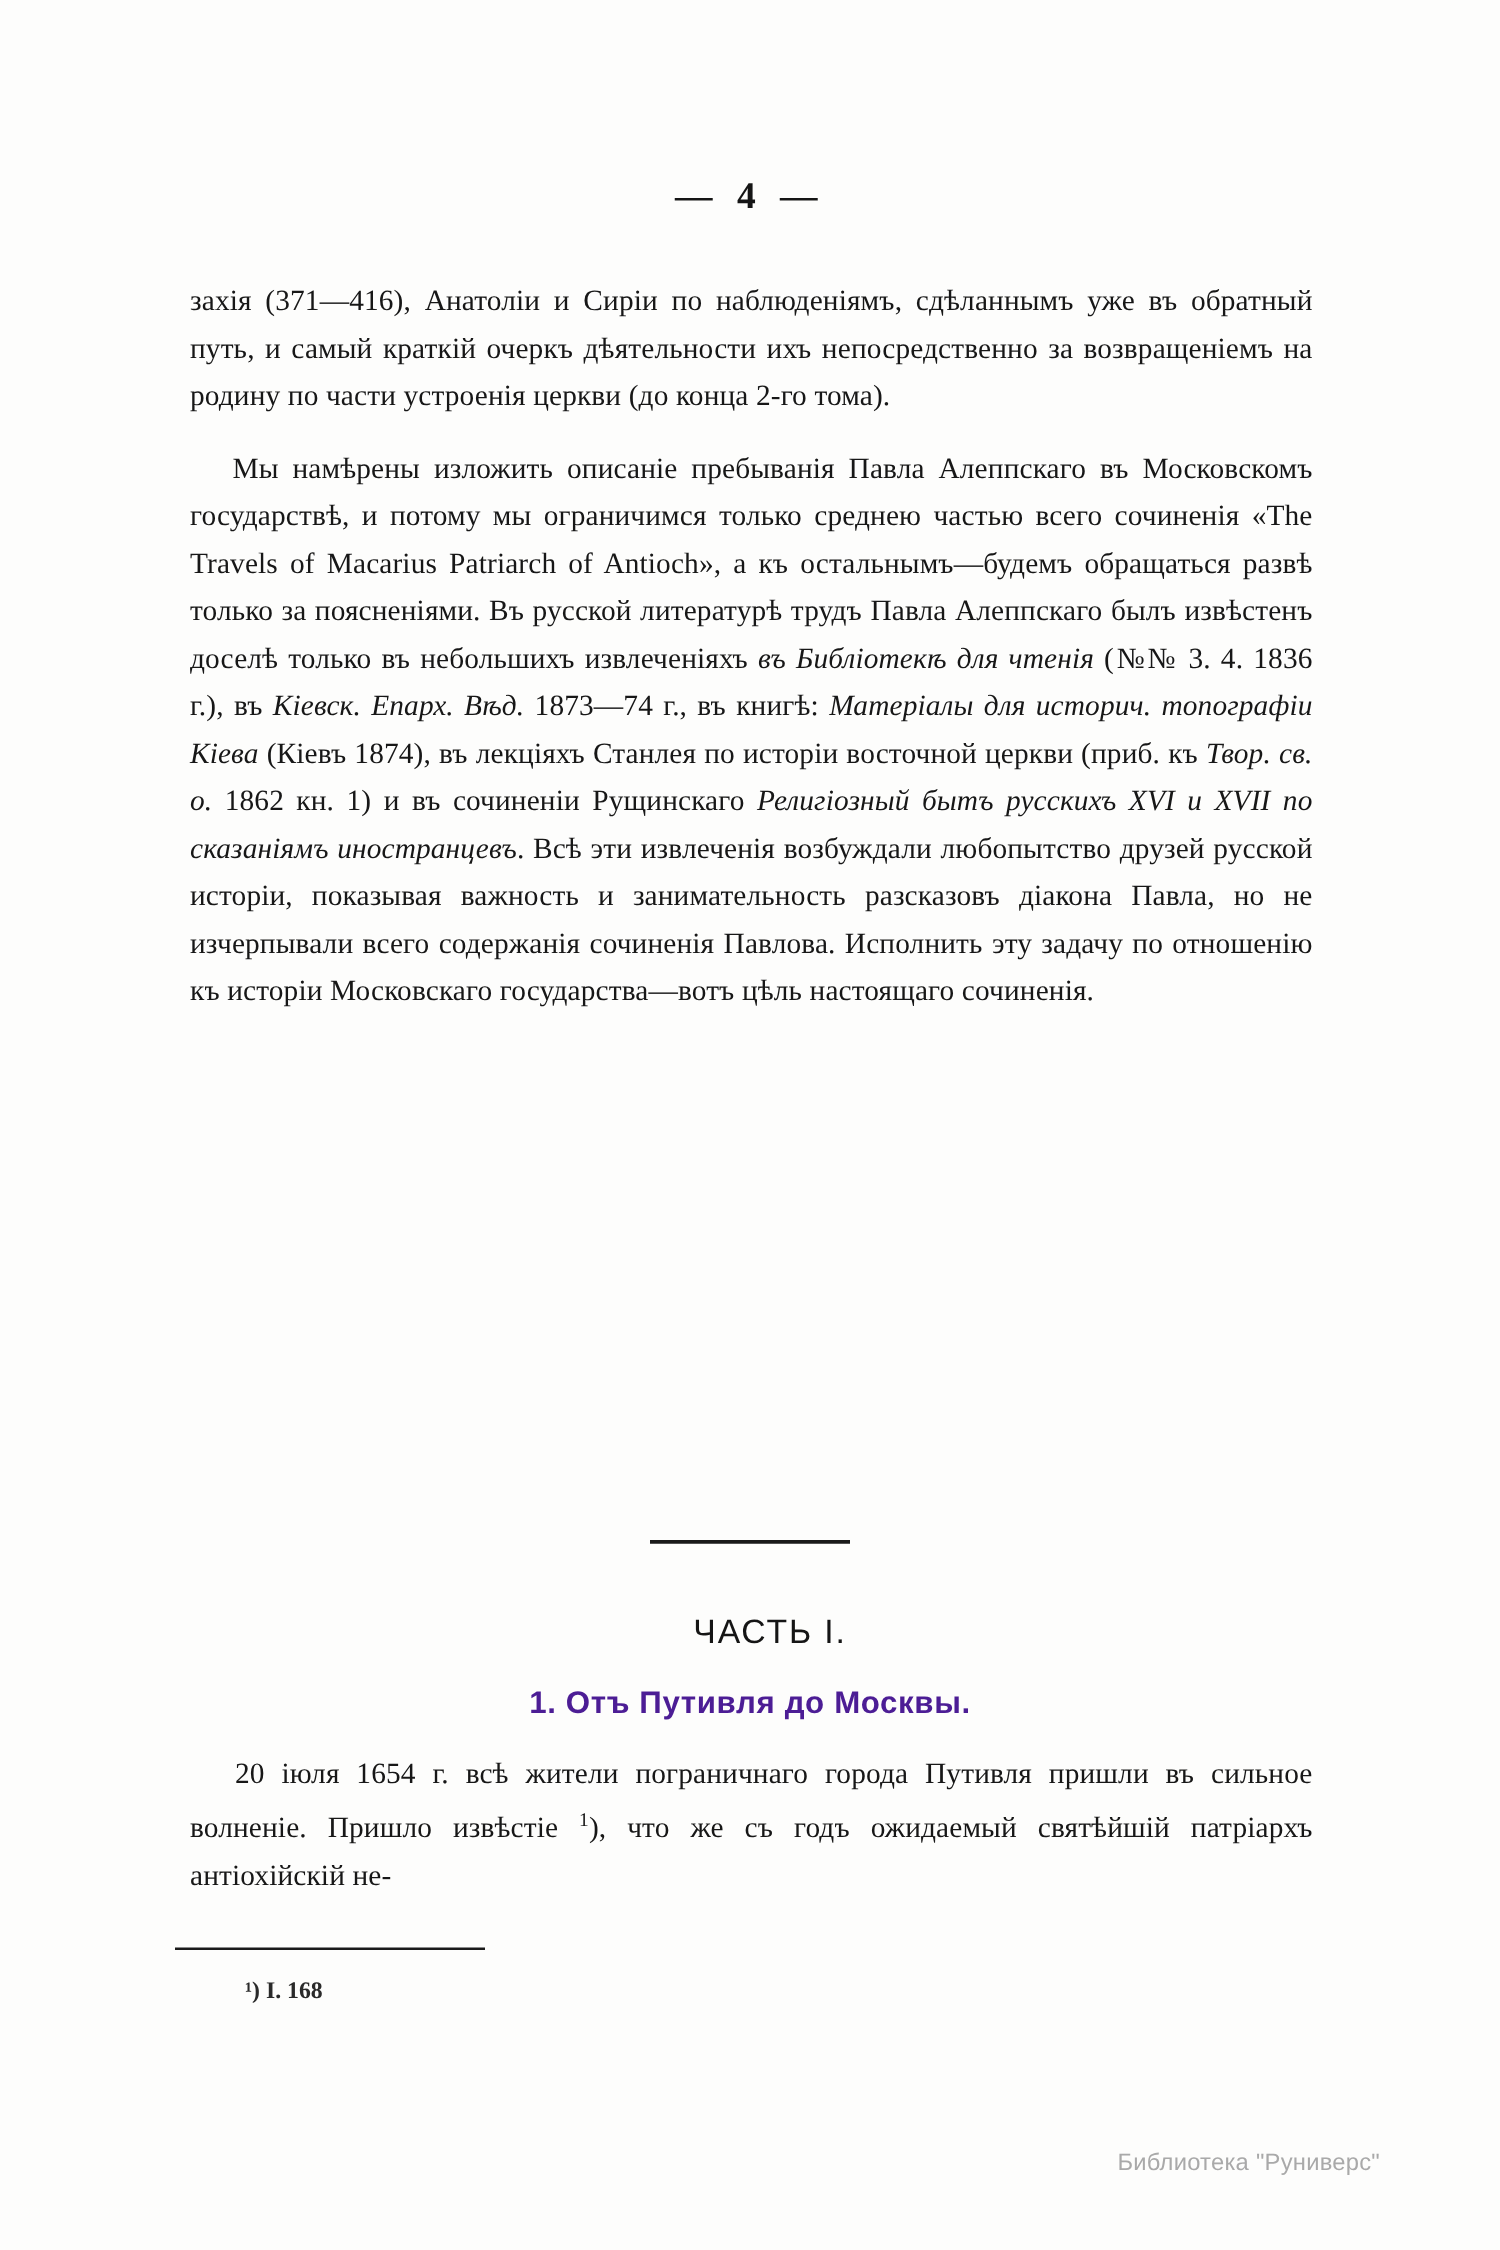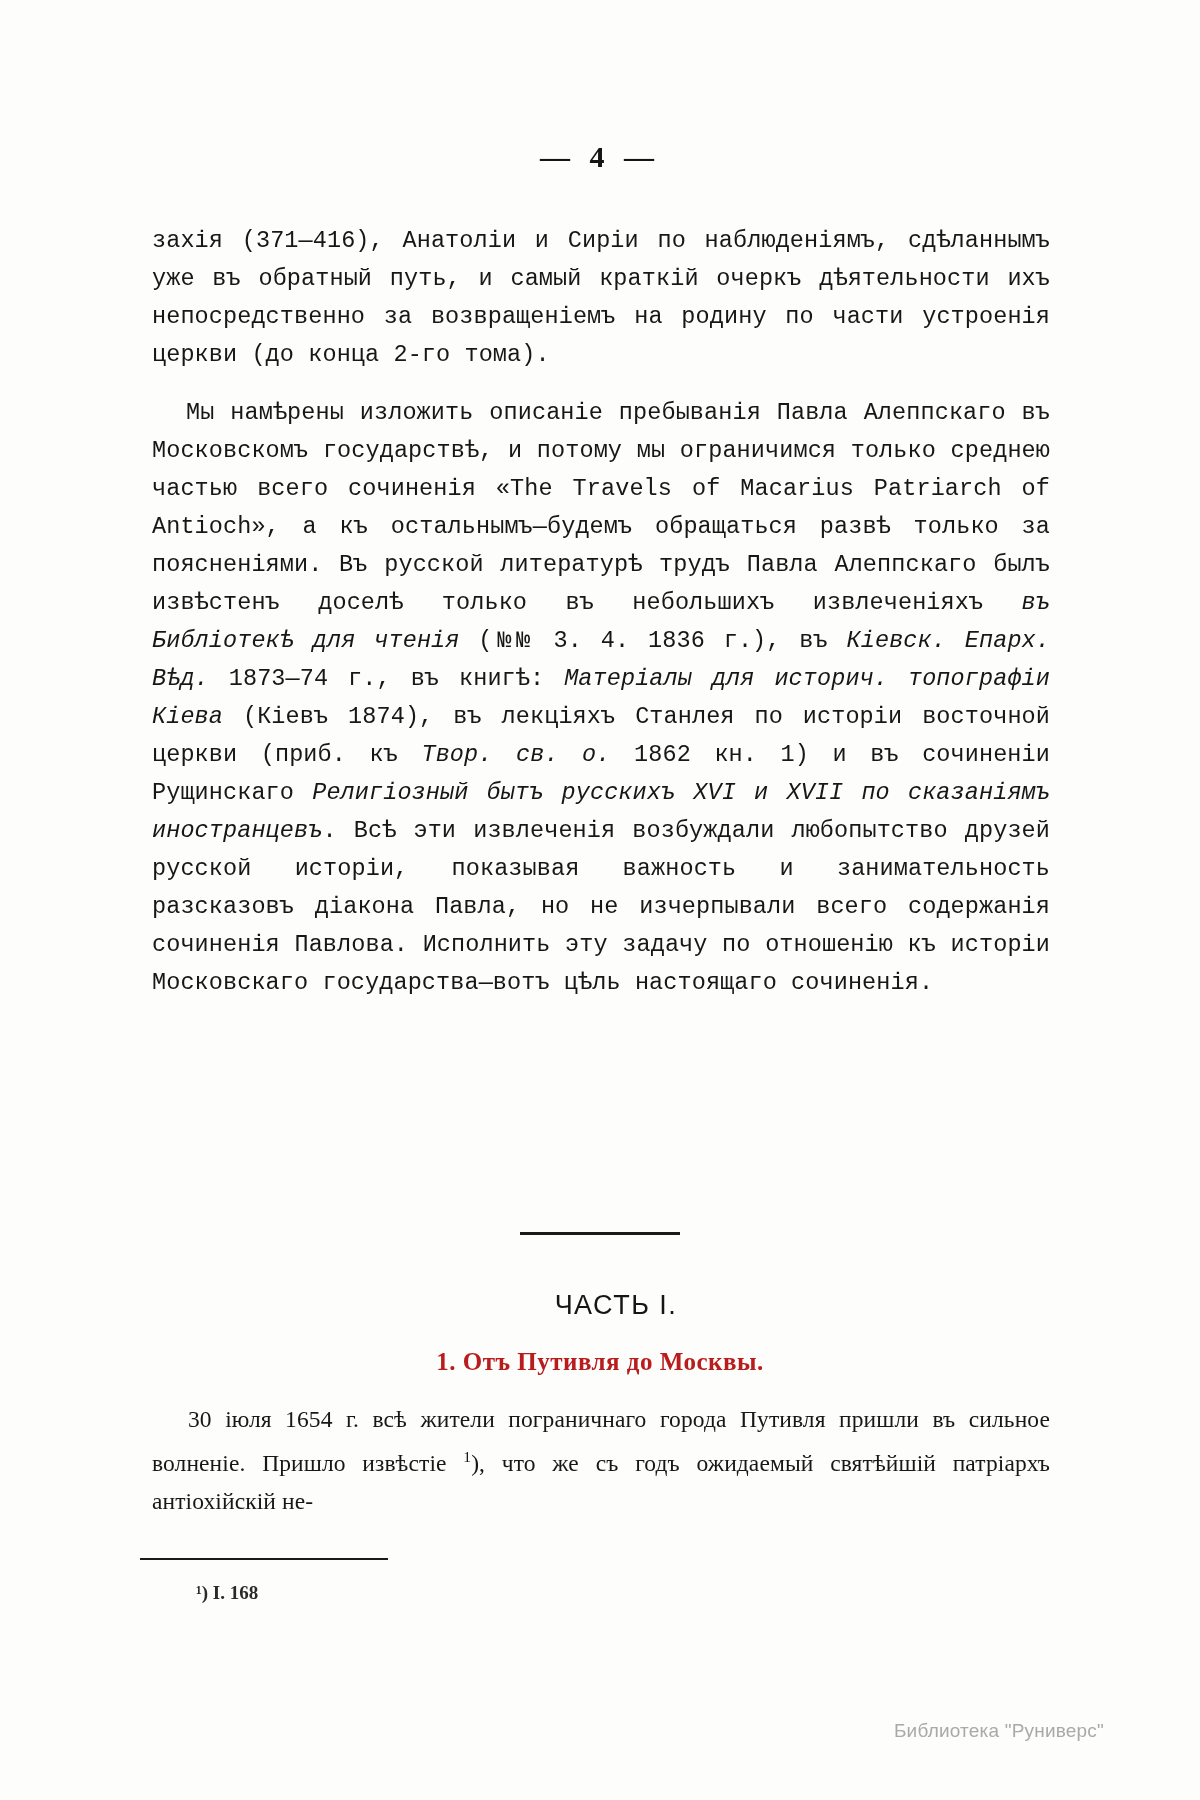--- a/index.html
+++ b/index.html
@@ -33,21 +33,20 @@
     font-weight: bold;
     letter-spacing: 6px;
     font-family: "Liberation Serif", serif;
     color: #151515;
   }
   .content {
     position: absolute;
     left: 152px;
     top: 222px;
     width: 898px;
-    font-family: Liberation Mono, monospace;
   }
   .para {
     font-size: 23.5px;
     line-height: 38px;
     text-align: justify;
     text-justify: inter-word;
     margin: 0 0 0 0;
     color: #171717;
     letter-spacing: 0.1px;
   }
@@ -82,22 +81,22 @@
   }
   .chapter-title {
     position: absolute;
     top: 1348px;
     left: 0;
     width: 1200px;
     text-align: center;
     font-size: 25px;
     font-weight: bold;
     letter-spacing: 0.5px;
-    color: #b91c1c;
-    font-family: Liberation Serif, serif;
+    color: #4c1d95;
+    font-family: Liberation Sans, sans-serif;
   }
   .content-lower {
     position: absolute;
     left: 152px;
     top: 1400px;
     width: 898px;
   }
   .content-lower .para {
     text-indent: 36px;
   }
@@ -146,21 +145,21 @@
     <p class="para second"><span>Мы намѣрены изложить описаніе пребыванія Павла Алеппскаго въ Московскомъ государствѣ, и потому мы ограничимся только среднею частью всего сочиненія «The Travels of Macarius Patriarch of Antioch», а къ остальнымъ—будемъ обращаться развѣ только за поясненіями. Въ русской литературѣ трудъ Павла Алеппскаго былъ извѣстенъ доселѣ только въ небольшихъ извлеченіяхъ </span><span class="it">въ Библіотекѣ для чтенія</span><span> (№№ 3. 4. 1836 г.), въ </span><span class="it">Кіевск. Епарх. Вѣд.</span><span> 1873—74 г., въ книгѣ: </span><span class="it">Матеріалы для историч. топографіи Кіева</span><span> (Кіевъ 1874), въ лекціяхъ Станлея по исторіи восточной церкви (приб. къ </span><span class="it">Твор. св. о.</span><span> 1862 кн. 1) и въ сочиненіи Рущинскаго </span><span class="it">Религіозный бытъ русскихъ XVI и XVII по сказаніямъ иностранцевъ</span><span>. Всѣ эти извлеченія возбуждали любопытство друзей русской исторіи, показывая важность и занимательность разсказовъ діакона Павла, но не изчерпывали всего содержанія сочиненія Павлова. Исполнить эту задачу по отношенію къ исторіи Московскаго государства—вотъ цѣль настоящаго сочиненія.</span></p>
 
   </div>
 
   <div class="divider"></div>
 
   <div class="part-title">ЧАСТЬ I.</div>
   <div class="chapter-title">1. Отъ Путивля до Москвы.</div>
 
   <div class="content-lower">
-    <p class="para"><span>30 іюля 1654 г. всѣ жители пограничнаго города Путивля пришли въ сильное волненіе. Пришло извѣстіе </span><sup>1</sup><span>), что же съ годъ ожидаемый святѣйшій патріархъ антіохійскій не-</span></p>
+    <p class="para"><span>20 іюля 1654 г. всѣ жители пограничнаго города Путивля пришли въ сильное волненіе. Пришло извѣстіе </span><sup>1</sup><span>), что же съ годъ ожидаемый святѣйшій патріархъ антіохійскій не-</span></p>
   </div>
 
   <div class="footnote-rule"></div>
   <div class="footnote">¹) I. 168</div>
 
   <div class="watermark">Библиотека "Руниверс"</div>
 
 </div>
 
 </body></html>

